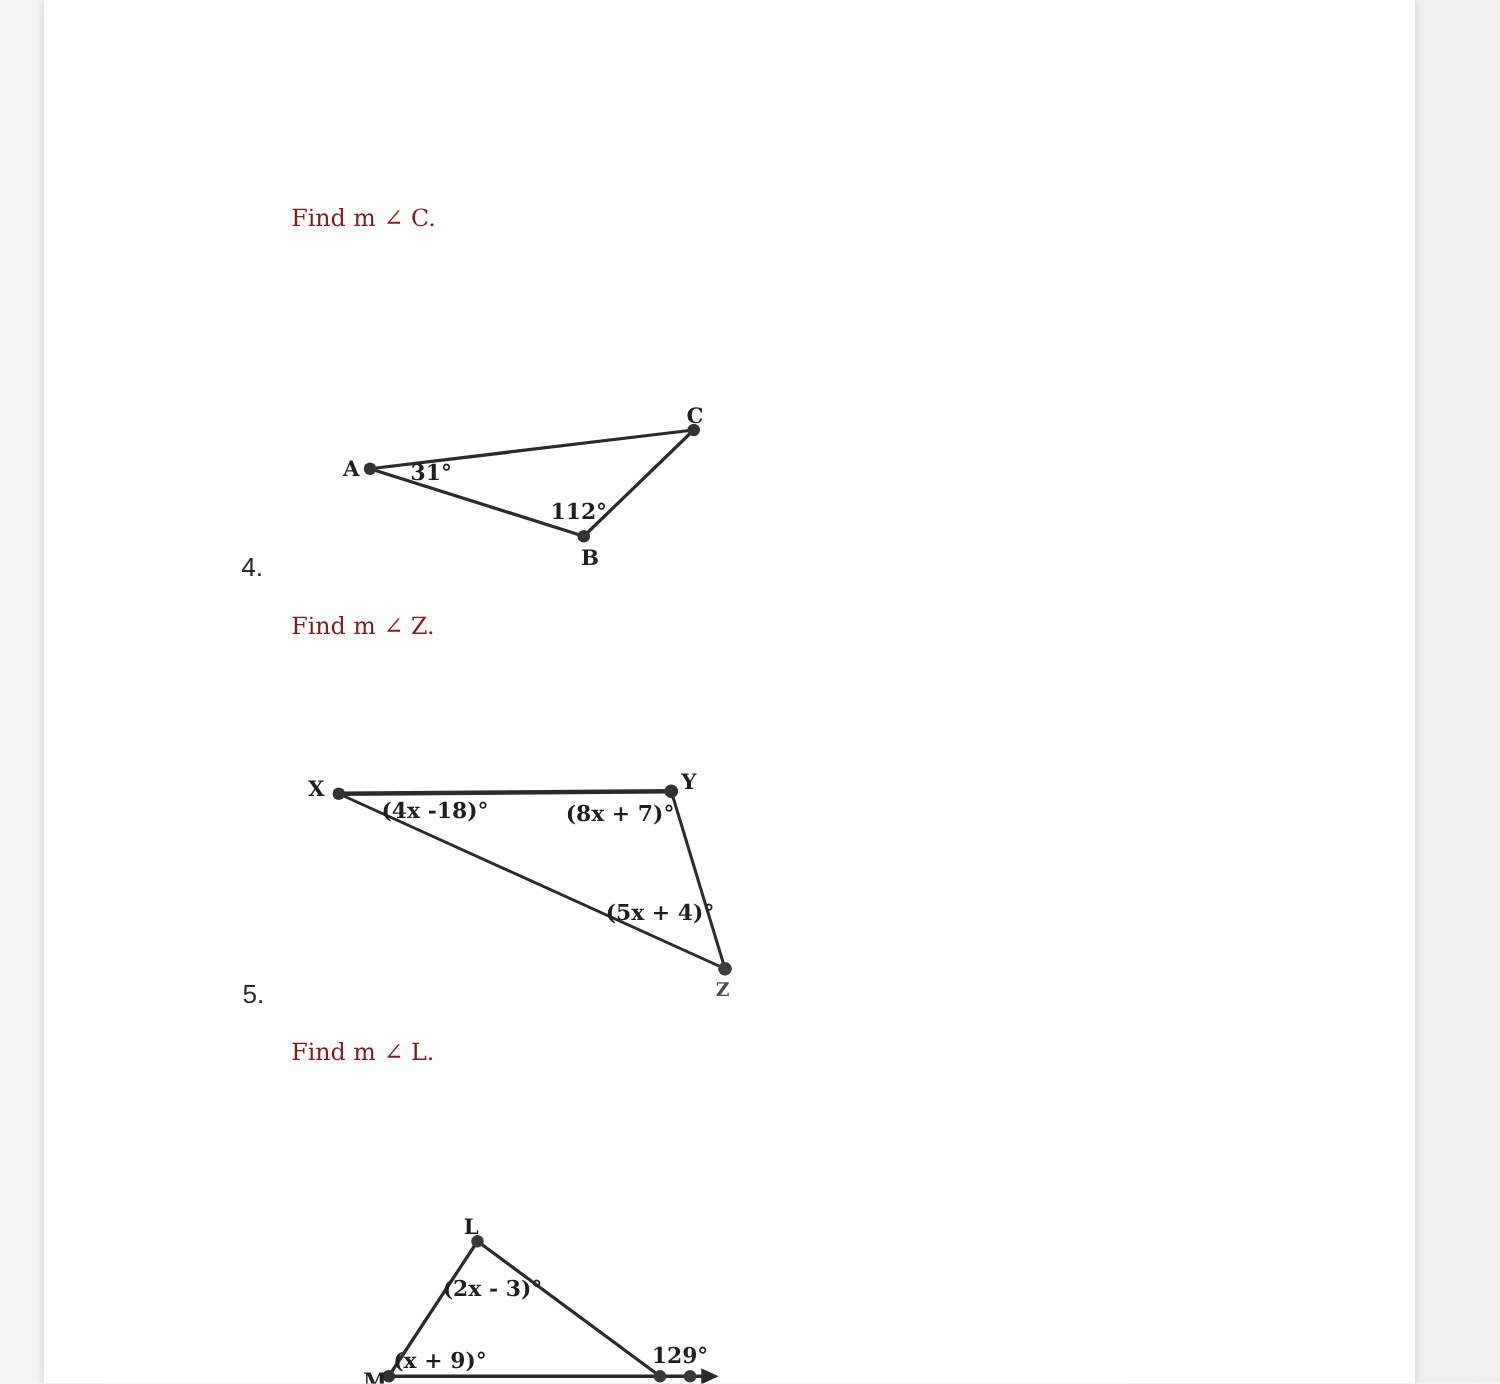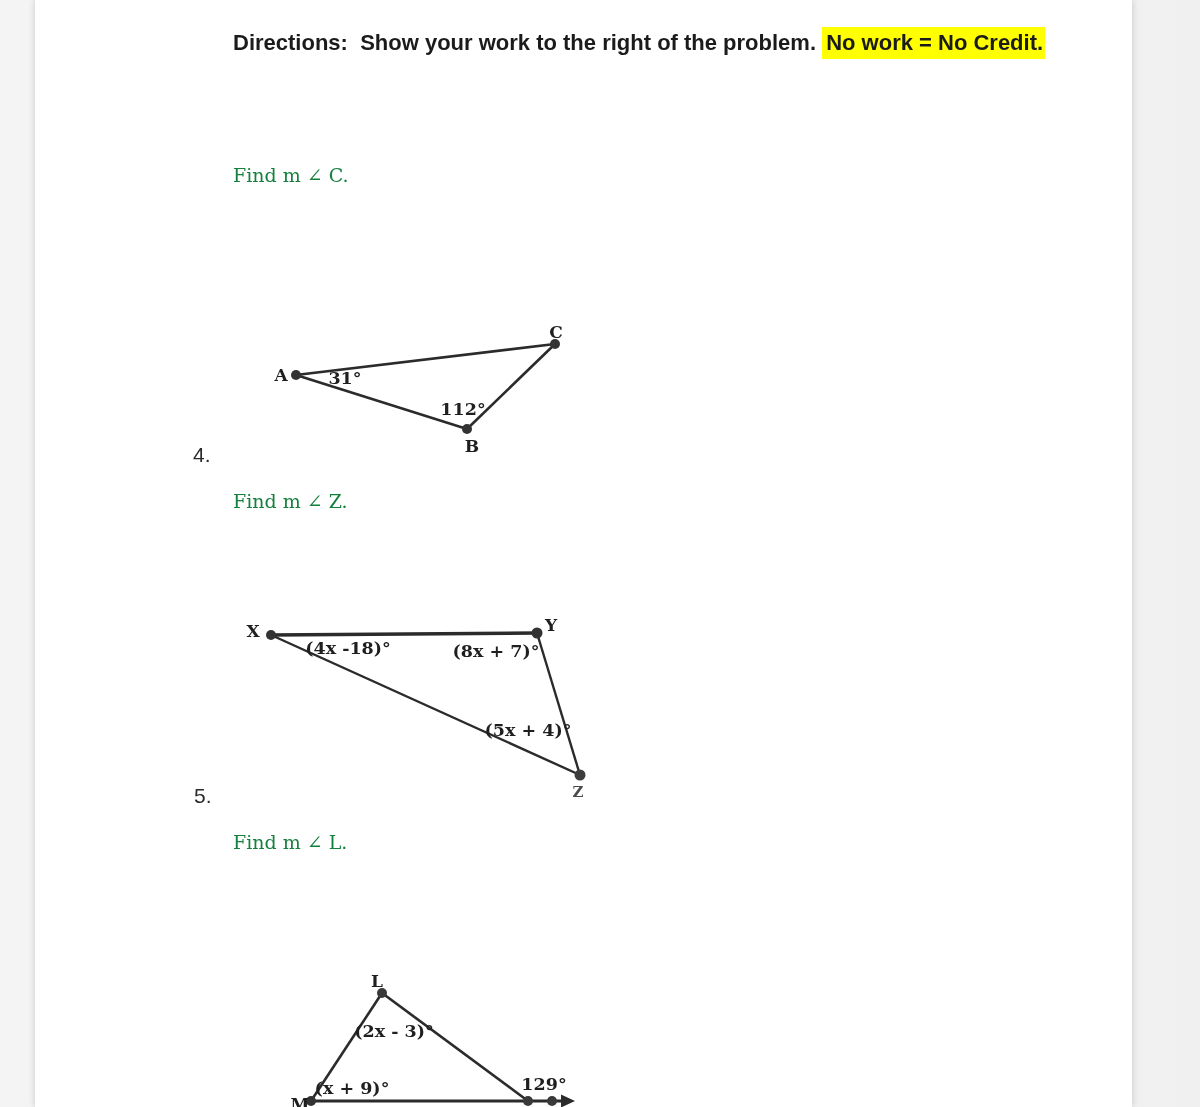--- a/index.html
+++ b/index.html
@@ -27,21 +27,21 @@
     white-space:pre-wrap;
   }
   .hl{
     background:#ffff00;
     padding:3px 2px 4px 4px;
   }
   .prompt{
     position:absolute;
     font-family:"DejaVu Serif", serif;
     font-size:19px;
-    color:#15803d;
+    color:#7f1d1d;
   }
   .prompt.p1{left:198px;top:164px;}
   .prompt.p2{left:198px;top:490px;}
   .prompt.p3{left:198px;top:831px;text-align:right;}
   .prob-num{
     position:absolute;
     font-family:"Liberation Sans", sans-serif;
     font-size:21px;
     color:#2a2a2a;
   }
@@ -58,21 +58,20 @@
   }
   .vlabel{font-size:17px;}
   .alabel{font-size:17.5px;}
 </style>
 </head>
 <body>
 
 <div class="canvas">
   <div class="page">
 
-    <div class="directions"><span>Directions:  Show your work to the right of the problem. </span><span class="hl">No work = No Credit.</span></div>
 
     <div class="prompt p1">Find m ∠ C.</div>
 
     <svg class="diagram d1" width="340" height="145" viewBox="0 0 340 145">
       <line x1="46" y1="60" x2="305" y2="29" stroke="#2b2b2b" stroke-width="2.6"></line>
       <line x1="46" y1="60" x2="217" y2="114" stroke="#2b2b2b" stroke-width="2.6"></line>
       <line x1="217" y1="114" x2="305" y2="29" stroke="#2b2b2b" stroke-width="2.6"></line>
       <circle cx="46" cy="60" r="5" fill="#333333"></circle>
       <circle cx="305" cy="29" r="5" fill="#333333"></circle>
       <circle cx="217" cy="114" r="5" fill="#333333"></circle>

